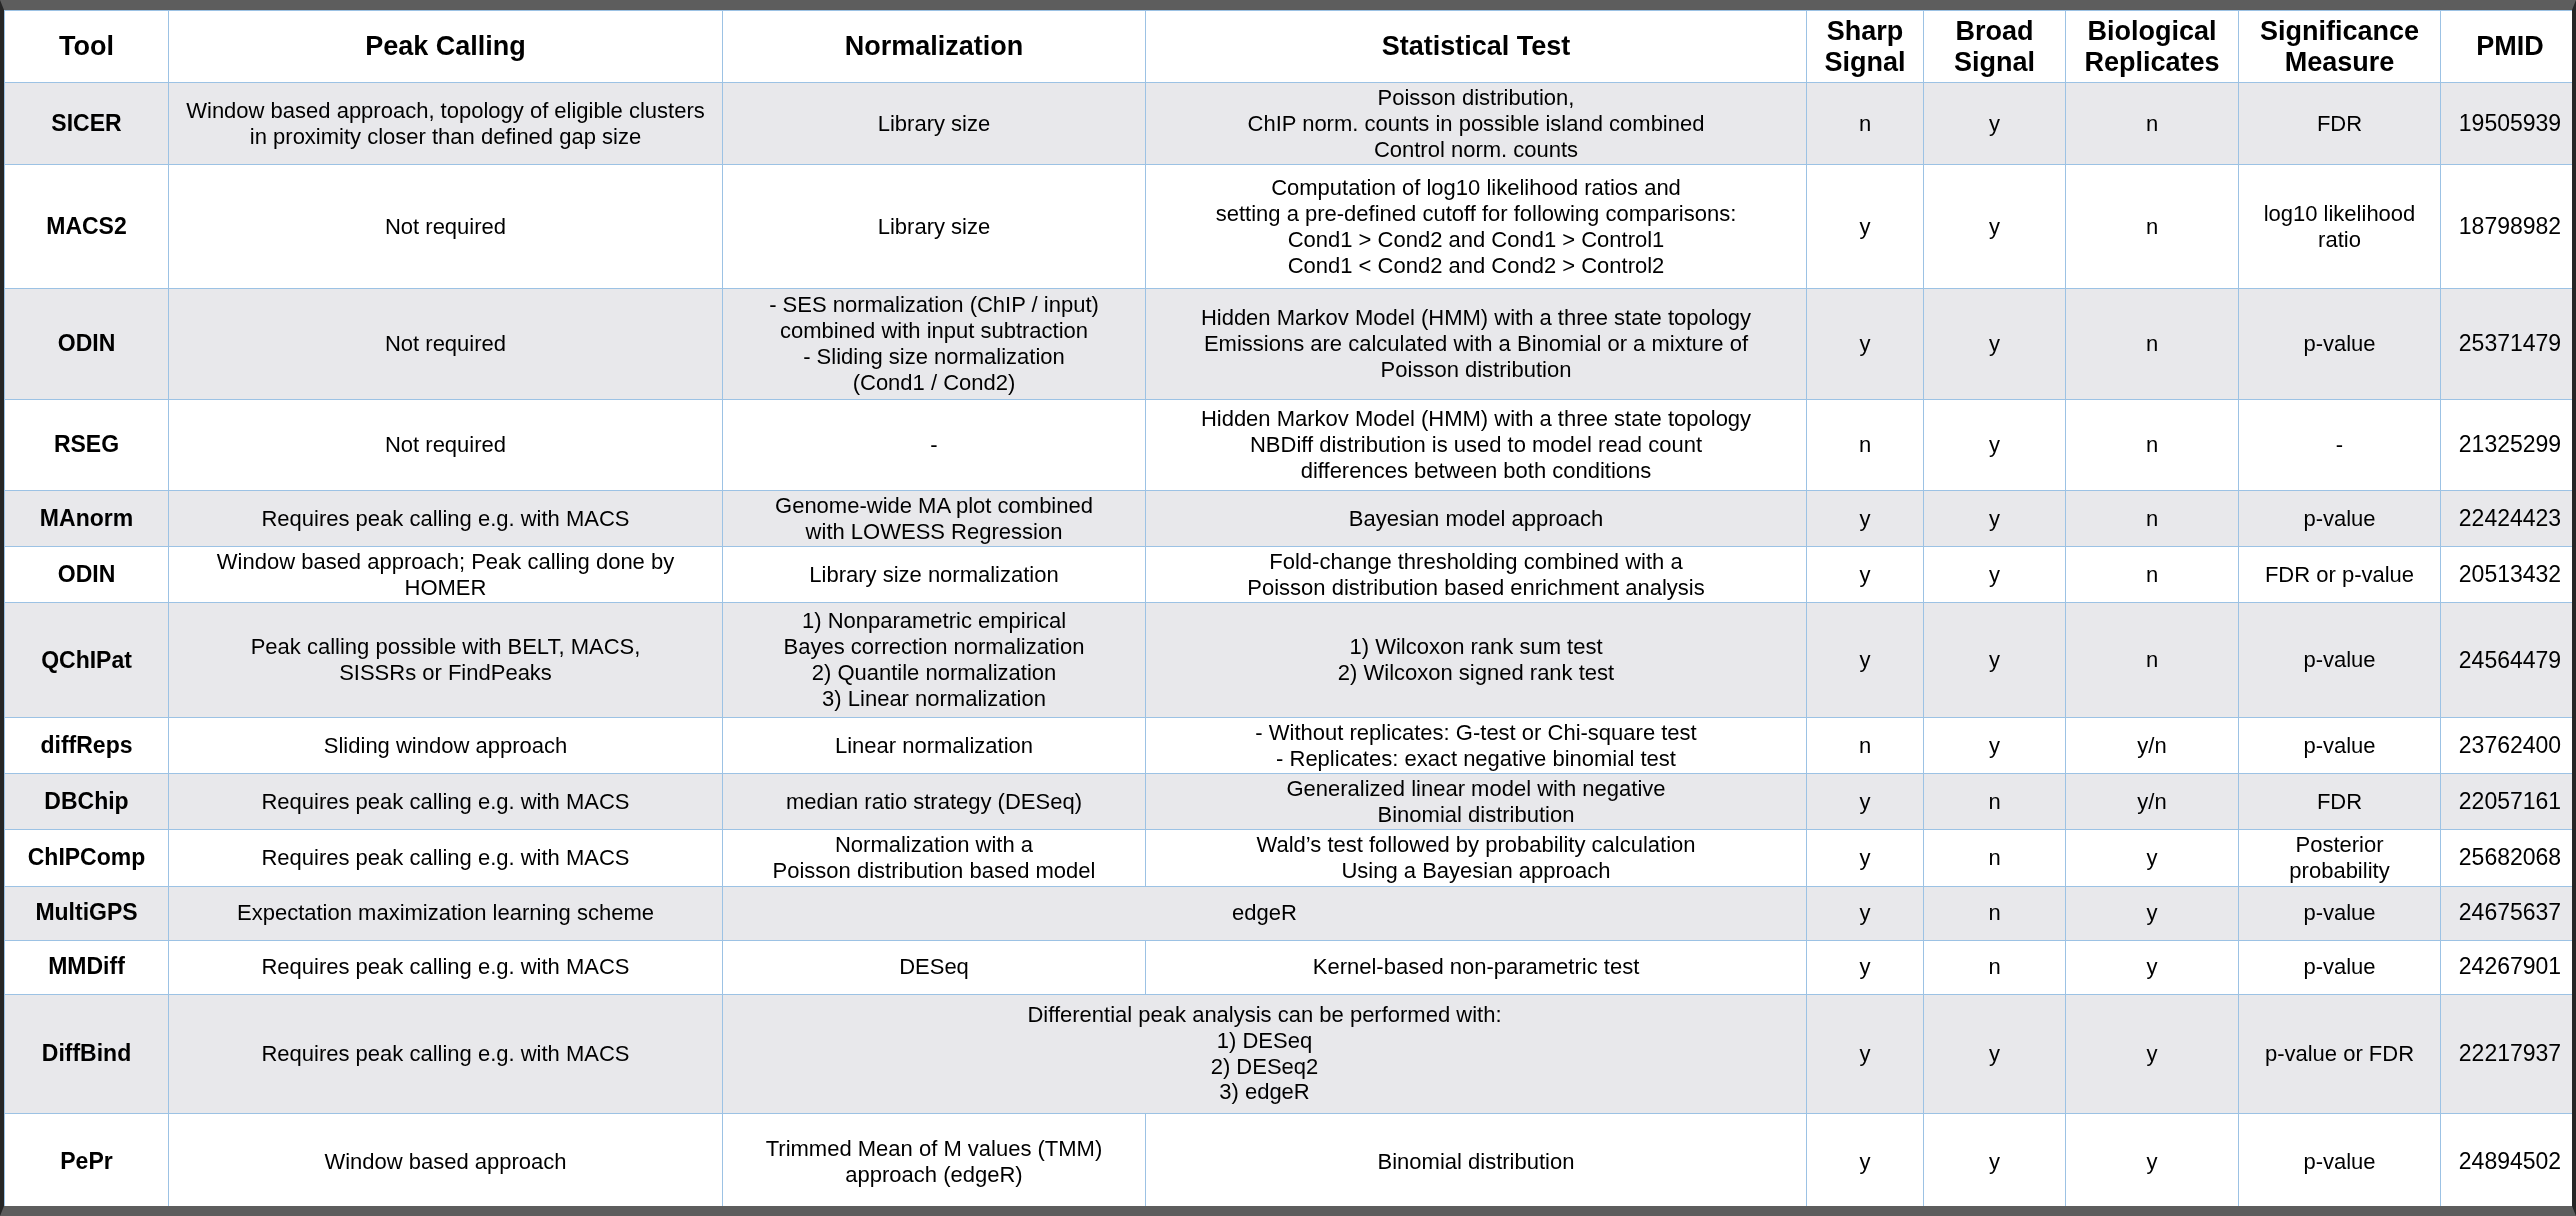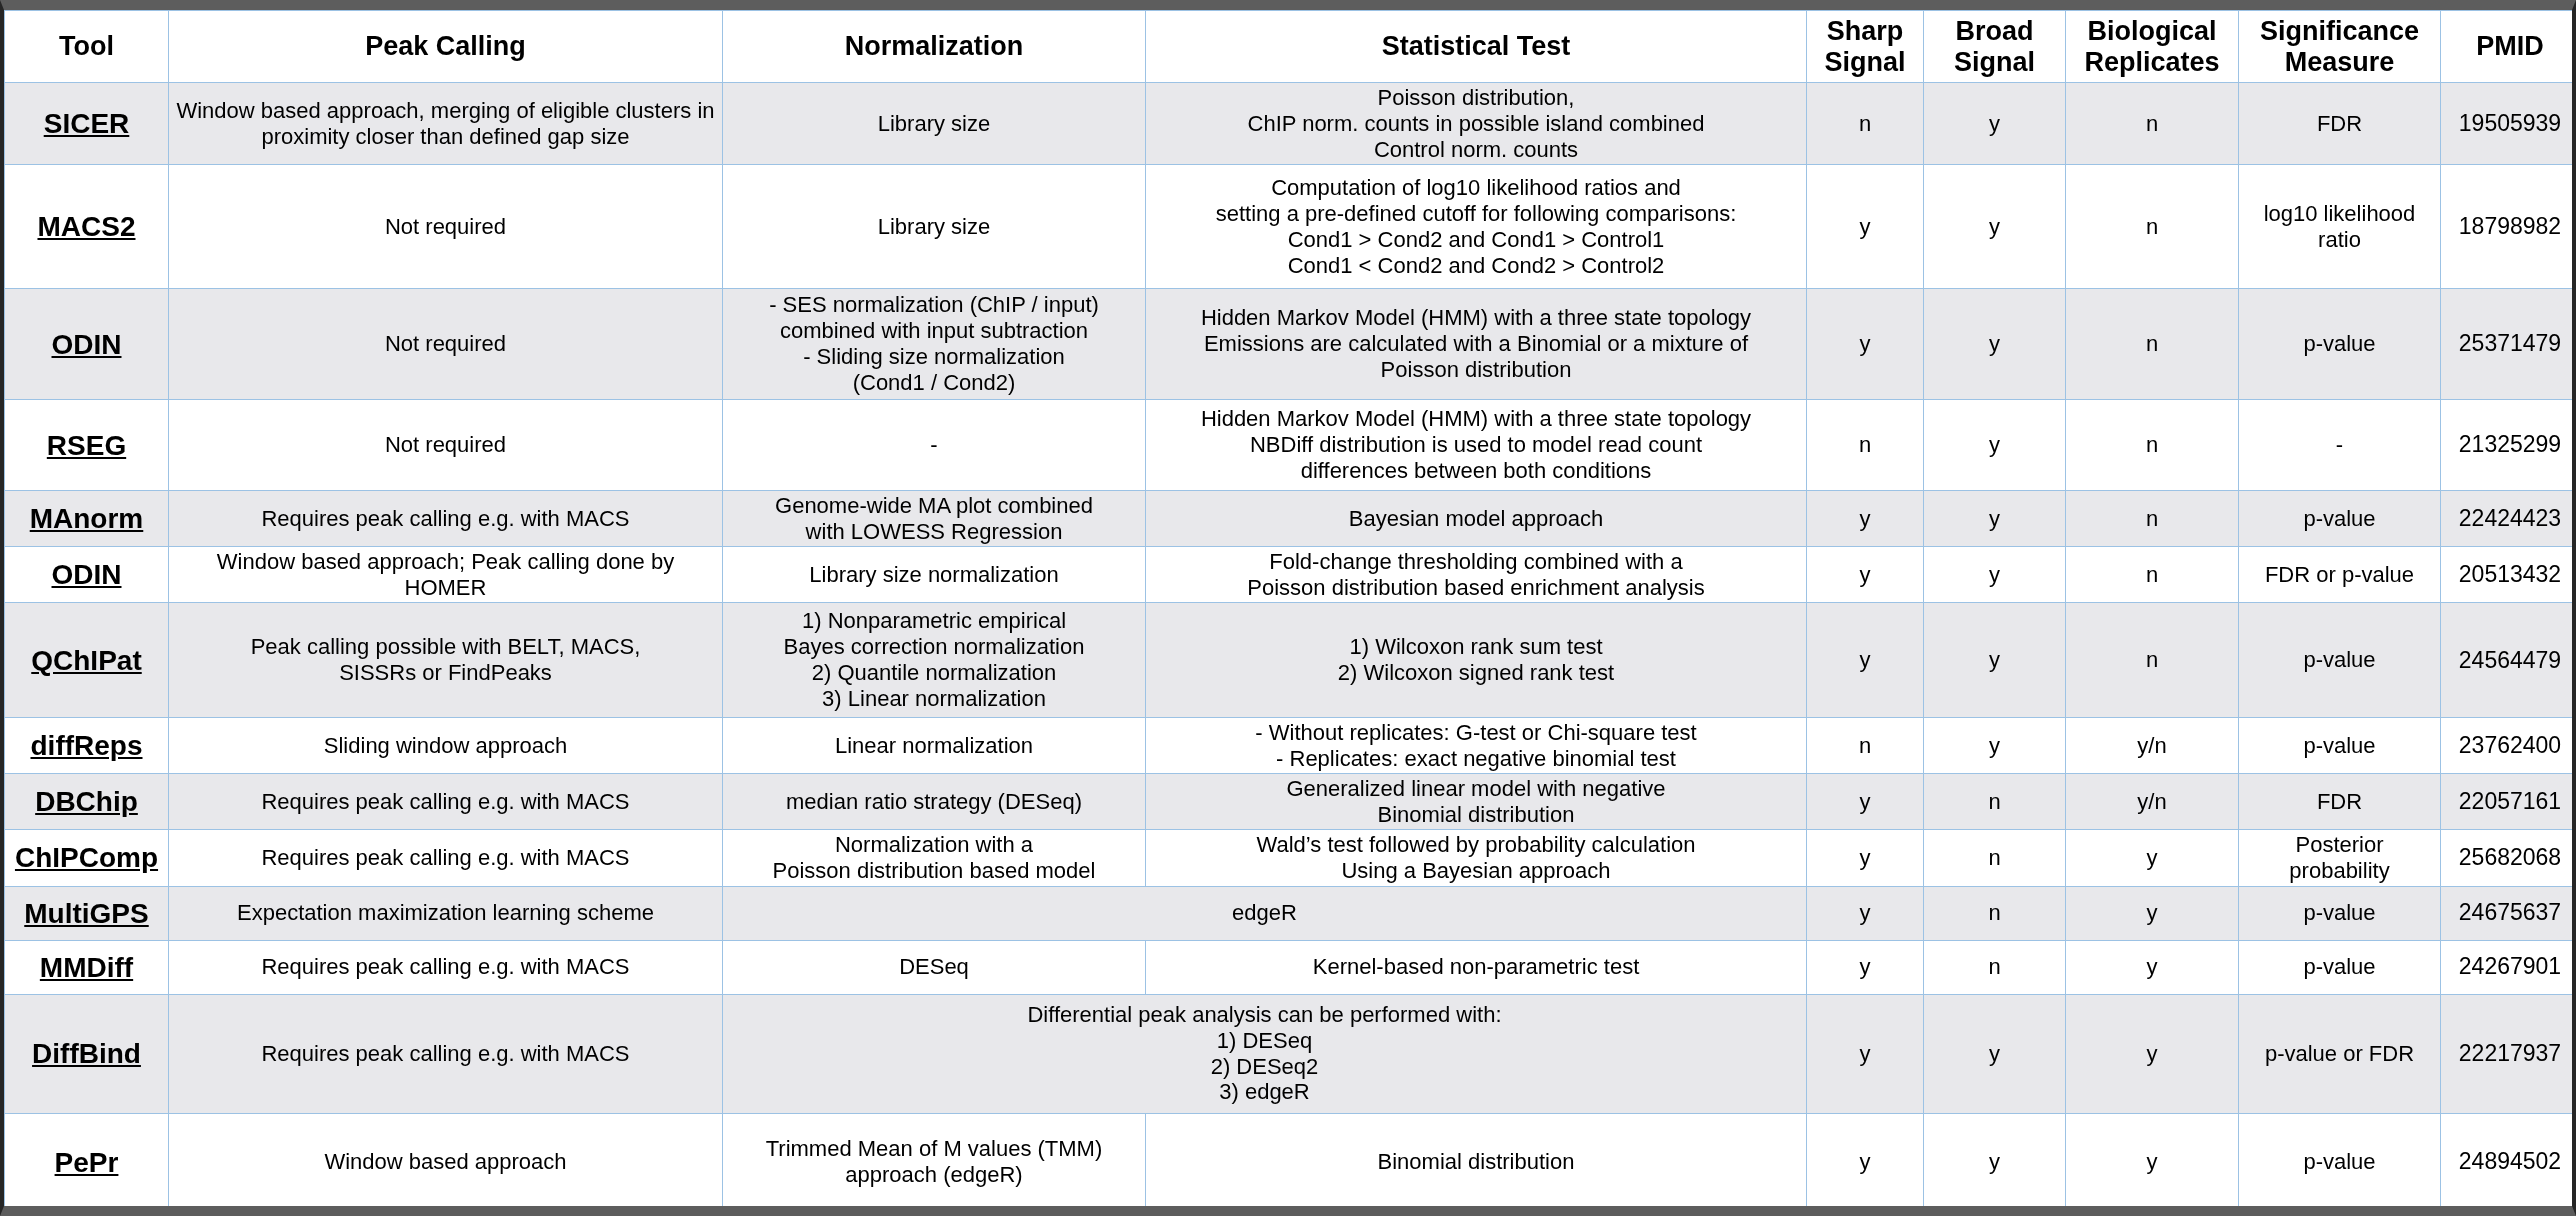--- a/index.html
+++ b/index.html
@@ -20,21 +20,21 @@
     padding:1.6px 6.5px;box-sizing:border-box;
     font-size:22px;line-height:1.18;
   }
   thead th{
     font-weight:bold;font-size:27px;line-height:1.12;background:#ffffff;
   }
   thead tr{height:72px;}
   tbody tr.odd td{background:#e8e8eb;}
   tbody tr.even td{background:#ffffff;}
   td.tool-cell span{
-    font-weight:bold;text-decoration:underline;font-size:28px;
+    font-weight:bold;font-size:23px;
   }
   td.pmid-cell{font-size:23px;}
 </style>
 </head>
 <body>
 
 <div class="frame">
   <table class="tools">
     <colgroup>
       <col style="width:164px">
@@ -60,21 +60,21 @@
         <th>Biological
 Replicates</th>
         <th>Significance
 Measure</th>
         <th>PMID</th>
       </tr>
     </thead>
     <tbody id="table-body">
         <tr class="odd" style="height: 80px;">
           <td class="tool-cell"><span>SICER</span></td>
-          <td>Window based approach, merging of eligible clusters in proximity closer than defined gap size</td>
+          <td>Window based approach, topology of eligible clusters in proximity closer than defined gap size</td>
           <td>Library size</td>
           <td>Poisson distribution,
 ChIP norm. counts  in possible island combined
 Control norm. counts</td>
           <td>n</td>
           <td>y</td>
           <td>n</td>
           <td>FDR</td>
           <td class="pmid-cell">19505939</td>
         </tr>

